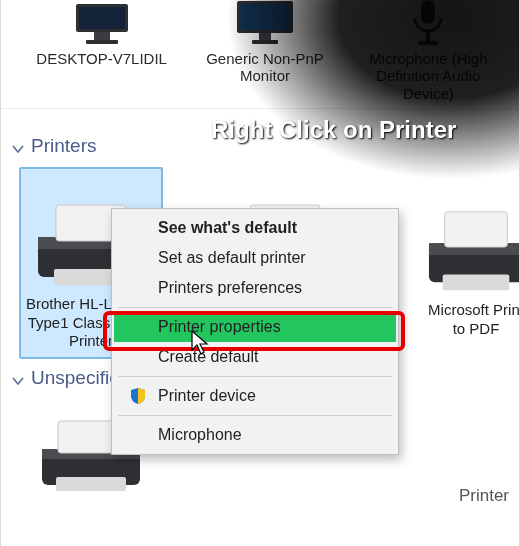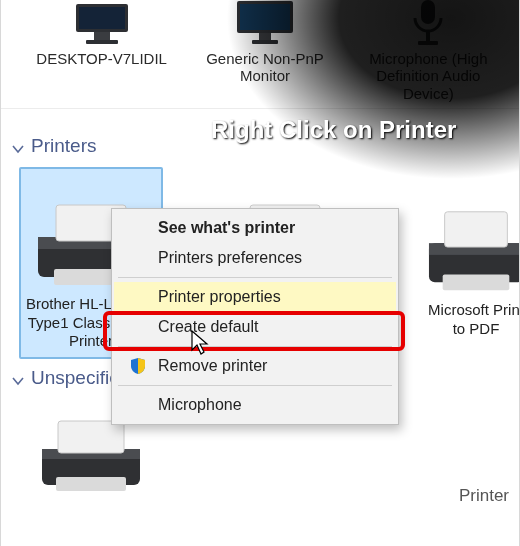--- a/index.html
+++ b/index.html
@@ -104,21 +104,21 @@
   .ctx-item {
     display: flex;
     align-items: center;
     gap: 10px;
     padding: 6px 12px 6px 14px;
     font-size: 16px;
     color: #222;
   }
   .ctx-item .ico { width: 20px; display:flex; justify-content:center; }
   .ctx-item.bold { font-weight: 600; }
-  .ctx-item.hover { background: #fef9c3; }
+  .ctx-item.hover { background: #22c55e; }
   .ctx-sep {
     height: 1px;
     background: #cfcfcf;
     margin: 4px 4px;
   }
 
   
   .highlight-box {
     position: absolute;
     left: 102px;
@@ -278,21 +278,25 @@
   </div>
 
   <div style="position:absolute; right:10px; top:488px; font-size:17px; color:#555">Printer</div>
 
   <div class="vignette"></div>
   <div class="overlay-text">Right Click on Printer</div>
 
   <div class="ctxmenu">
     <div class="ctx-item bold">
       <span class="ico"></span>
-        <span>See what's printer</span>
+        <span>See what's default</span>
+    </div>
+    <div class="ctx-item">
+      <span class="ico"></span>
+        <span>Set as default printer</span>
     </div>
     <div class="ctx-item">
       <span class="ico"></span>
         <span>Printers preferences</span>
     </div>
     <div class="ctx-sep"></div>
     <div class="ctx-item hover">
       <span class="ico"></span>
         <span>Printer properties</span>
     </div>
@@ -301,21 +305,21 @@
         <span>Create default</span>
     </div>
     <div class="ctx-sep"></div>
     <div class="ctx-item">
       <span class="ico">
         <svg width="18" height="18" viewBox="0 0 18 18">
           <path d="M9 1 L16 3 V9 C16 13 13 16 9 17 C5 16 2 13 2 9 V3 Z" fill="#1e73d2"></path>
           <path d="M9 1 L16 3 V9 C16 13 13 16 9 17 Z" fill="#f5c518"></path>
         </svg>
       </span>
-      <span>Remove printer</span>
+      <span>Printer device</span>
     </div>
     <div class="ctx-sep"></div>
     <div class="ctx-item">
       <span class="ico"></span>
         <span>Microphone</span>
     </div>
   </div>
 
   <div class="highlight-box"></div>
 

